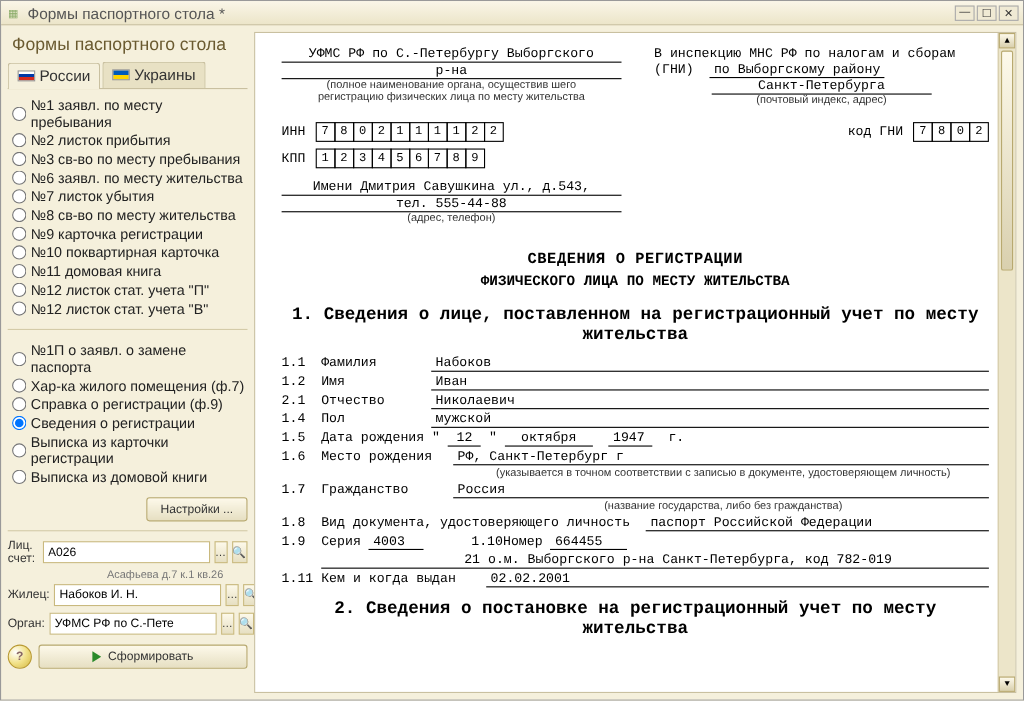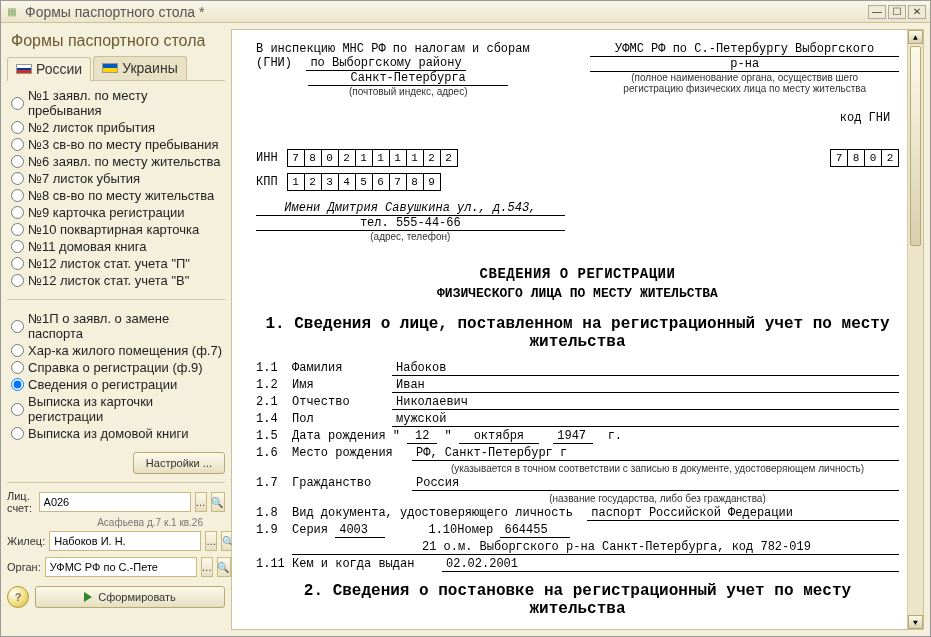--- a/index.html
+++ b/index.html
@@ -188,52 +188,52 @@
         <div class="help-icon">?</div>
         <button class="btn form-btn">
           <span class="play"></span>
           <span>Сформировать</span>
         </button>
       </div>
     </div>
 
     <div class="content">
       <div class="header-row">
+        <div style="width:48%;">
+          <div style="text-align:center;"><span class="uline" style="width:100%;">УФМС РФ по С.-Петербургу Выборгского</span></div>
+          <div style="text-align:center;"><span class="uline" style="width:100%;">р-на</span></div>
+          <div class="caption">(полное наименование органа, осуществив шего</div>
+          <div class="caption">регистрацию физических лица по месту жительства</div>
+        </div>
         <div style="flex:1;">
           <div>В инспекцию МНС РФ по налогам и сборам</div>
           <div><span>(ГНИ)</span>&nbsp;&nbsp;<span class="uline">по Выборгскому району</span></div>
           <div style="text-align:center;"><span class="uline" style="min-width:200px;">Санкт-Петербурга</span></div>
           <div class="caption">(почтовый индекс, адрес)</div>
-        </div>
-        <div style="width:48%;">
-          <div style="text-align:center;"><span class="uline" style="width:100%;">УФМС РФ по С.-Петербургу Выборгского</span></div>
-          <div style="text-align:center;"><span class="uline" style="width:100%;">р-на</span></div>
-          <div class="caption">(полное наименование органа, осуществив шего</div>
-          <div class="caption">регистрацию физических лица по месту жительства</div>
         </div>
       </div>
 
       <div style="display:flex; gap:30px; margin-top:14px; align-items:flex-end;">
         <div style="display:flex; align-items:center; gap:10px;">
           <span>ИНН</span>
           <div class="boxrow" id="inn-boxes">
               <div class="boxcell">7</div>
               <div class="boxcell">8</div>
               <div class="boxcell">0</div>
               <div class="boxcell">2</div>
               <div class="boxcell">1</div>
               <div class="boxcell">1</div>
               <div class="boxcell">1</div>
               <div class="boxcell">1</div>
               <div class="boxcell">2</div>
               <div class="boxcell">2</div>
             </div>
         </div>
         <div style="flex:1;"></div>
-        <div style="display:flex; align-items:center; gap:24px;flex-direction:column;">
+        <div style="display:flex; align-items:center; gap:10px;">
           <span>код ГНИ</span>
           <div class="boxrow" id="gni-boxes">
               <div class="boxcell">7</div>
               <div class="boxcell">8</div>
               <div class="boxcell">0</div>
               <div class="boxcell">2</div>
             </div>
         </div>
       </div>
 
@@ -246,22 +246,22 @@
             <div class="boxcell">4</div>
             <div class="boxcell">5</div>
             <div class="boxcell">6</div>
             <div class="boxcell">7</div>
             <div class="boxcell">8</div>
             <div class="boxcell">9</div>
           </div>
       </div>
 
       <div style="width:48%; margin-top:10px;">
-        <div style="text-align:center;font-style:italic;"><span class="uline" style="width:100%;">Имени Дмитрия Савушкина ул., д.543,</span></div>
-        <div style="text-align:center;"><span class="uline" style="width:100%;">тел. 555-44-66</span></div>
+        <div style="text-align:center;"><span class="uline" style="width:100%;">Имени Дмитрия Савушкина ул., д.543,</span></div>
+        <div style="text-align:center;"><span class="uline" style="width:100%;">тел. 555-44-88</span></div>
         <div class="caption">(адрес, телефон)</div>
       </div>
 
       <div class="section-title">СВЕДЕНИЯ О РЕГИСТРАЦИИ</div>
       <div class="section-sub">ФИЗИЧЕСКОГО ЛИЦА ПО МЕСТУ ЖИТЕЛЬСТВА</div>
 
       <div class="subhead">1. Сведения о лице, поставленном на регистрационный учет по месту жительства</div>
 
       <div class="line">
           <span class="num">1.1</span>

